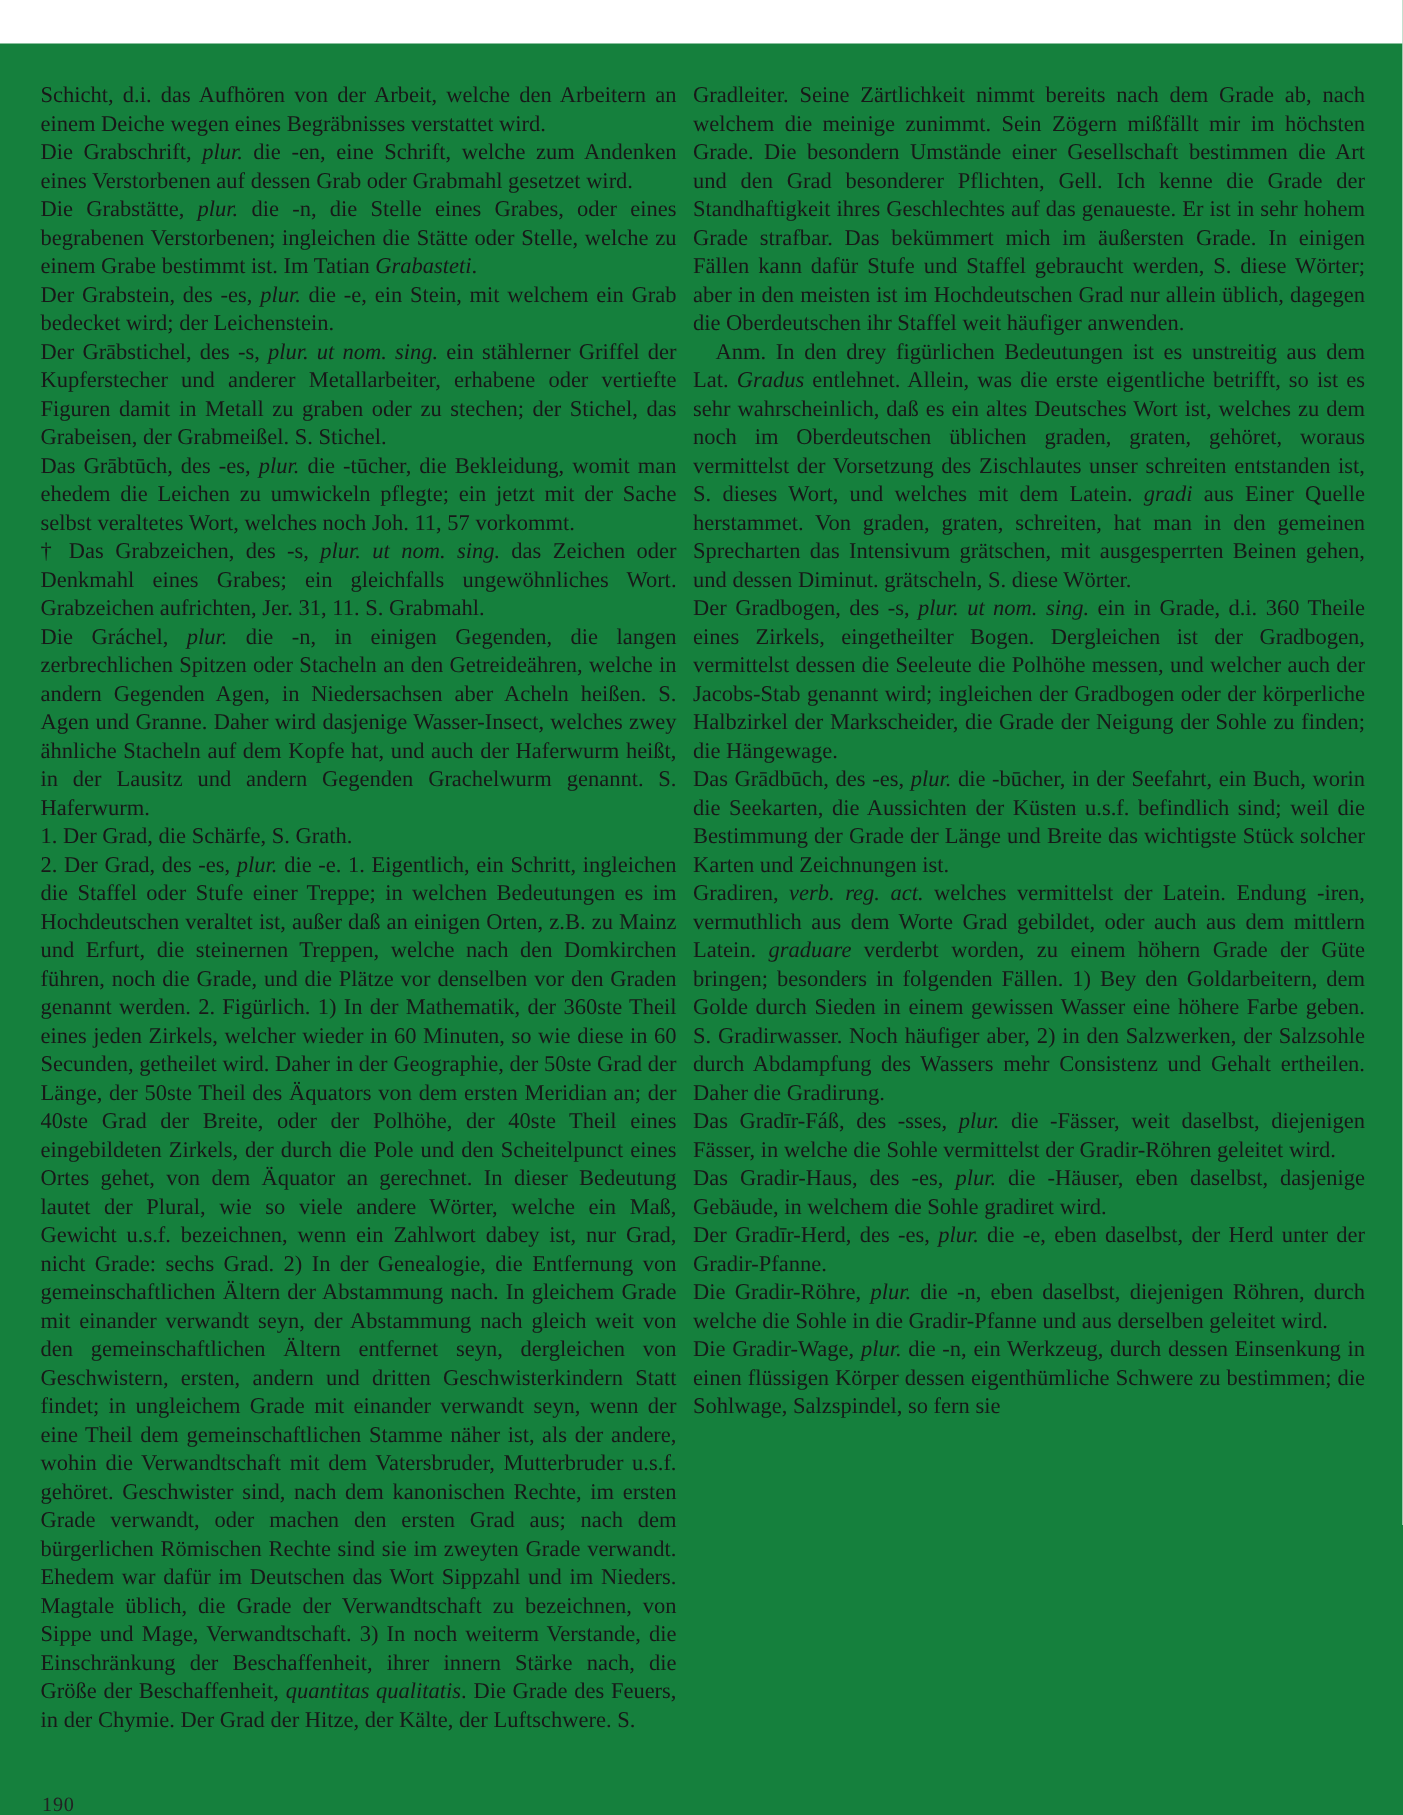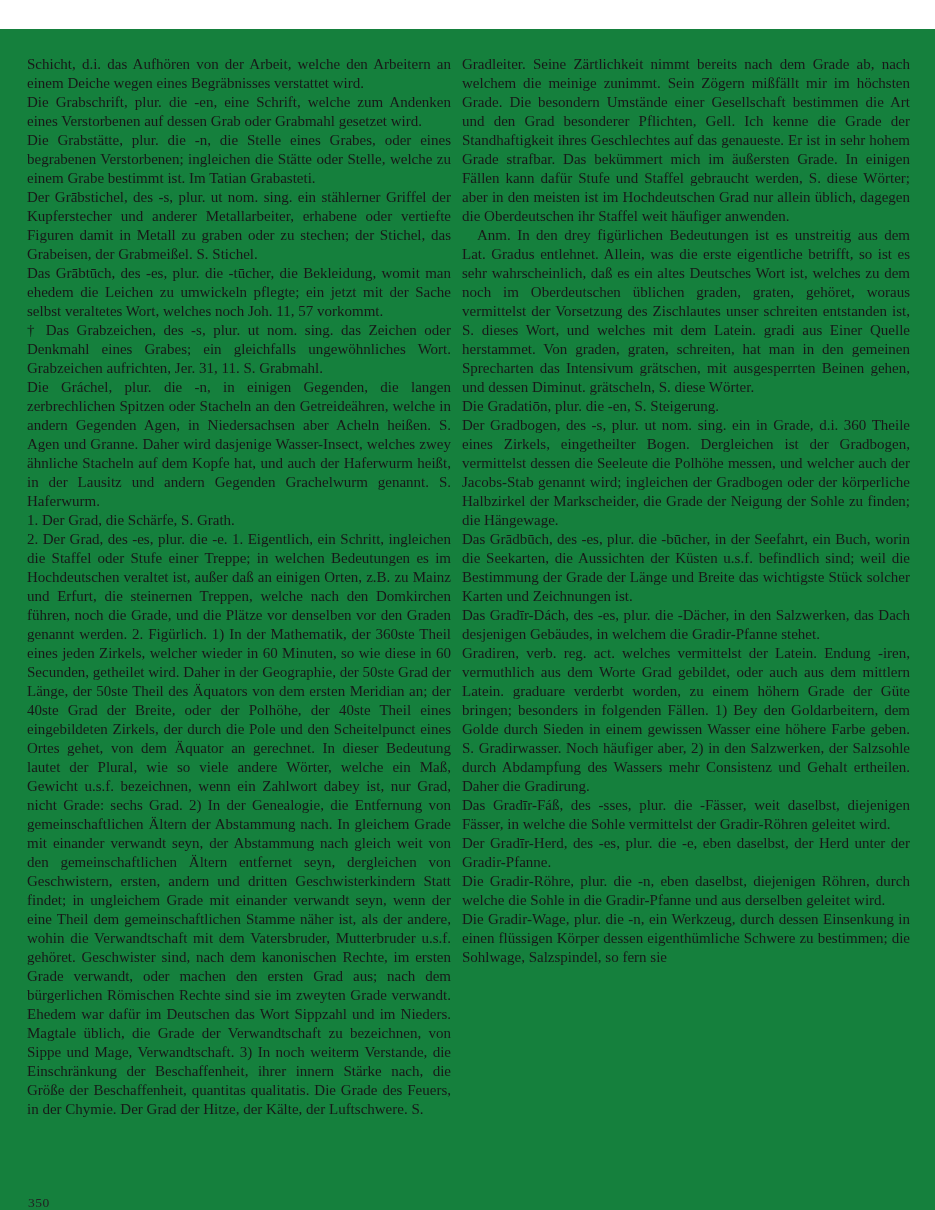--- a/index.html
+++ b/index.html
@@ -34,54 +34,54 @@
   .col-right { width: 448px; }
   p.para {
     margin: 0;
     padding: 0;
   }
   p.para.indent {
     text-indent: 15px;
   }
   .seg        { font-style: normal; font-weight: normal; }
   .seg.bold   { font-weight: normal; }
-  .seg.italic { }
+  .seg.italic { font-style: italic; }
   .page-number {
     position: absolute;
     left: 28px;
     top: 1166px;
     font-size: 13.5px;
     letter-spacing: 0.5px;
     color: #222222;
   }
 </style>
 </head>
 <body>
 
 <div class="page">
   <div class="columns">
     <div class="col col-left" lang="de">
         <p class="para"><span class="seg">Schicht, d.i. das Aufhören von der Arbeit, welche den Arbeitern an einem Deiche wegen eines Begräbnisses verstattet wird.</span></p>
         <p class="para"><span class="seg bold">Die Grabschrift</span><span class="seg">, </span><span class="seg italic">plur.</span><span class="seg"> die -en, eine Schrift, welche zum Andenken eines Verstorbenen auf dessen Grab oder Grabmahl gesetzet wird.</span></p>
         <p class="para"><span class="seg bold">Die Grabstätte</span><span class="seg">, </span><span class="seg italic">plur.</span><span class="seg"> die -n, die Stelle eines Grabes, oder eines begrabenen Verstorbenen; ingleichen die Stätte oder Stelle, welche zu einem Grabe bestimmt ist. Im Tatian </span><span class="seg italic">Grabasteti</span><span class="seg">.</span></p>
+        <p class="para"><span class="seg bold">Der Grabstein</span><span class="seg">, des -es, </span><span class="seg italic">plur.</span><span class="seg"> die -e, ein Stein, mit welchem ein Grab bedecket wird; der Leichenstein.</span></p>
         <p class="para"><span class="seg bold">Der Grābstichel</span><span class="seg">, des -s, </span><span class="seg italic">plur. ut nom. sing.</span><span class="seg"> ein stählerner Griffel der Kupferstecher und anderer Metallarbeiter, erhabene oder vertiefte Figuren damit in Metall zu graben oder zu stechen; der Stichel, das Grabeisen, der Grabmeißel. S. Stichel.</span></p>
         <p class="para"><span class="seg bold">Das Grābtūch</span><span class="seg">, des -es, </span><span class="seg italic">plur.</span><span class="seg"> die -tūcher, die Bekleidung, womit man ehedem die Leichen zu umwickeln pflegte; ein jetzt mit der Sache selbst veraltetes Wort, welches noch Joh. 11, 57 vorkommt.</span></p>
         <p class="para"><span class="seg bold">† Das Grabzeichen</span><span class="seg">, des -s, </span><span class="seg italic">plur. ut nom. sing.</span><span class="seg"> das Zeichen oder Denkmahl eines Grabes; ein gleichfalls ungewöhnliches Wort. Grabzeichen aufrichten, Jer. 31, 11. S. Grabmahl.</span></p>
         <p class="para"><span class="seg bold">Die Gráchel</span><span class="seg">, </span><span class="seg italic">plur.</span><span class="seg"> die -n, in einigen Gegenden, die langen zerbrechlichen Spitzen oder Stacheln an den Getreideähren, welche in andern Gegenden Agen, in Niedersachsen aber Acheln heißen. S. Agen und Granne. Daher wird dasjenige Wasser-Insect, welches zwey ähnliche Stacheln auf dem Kopfe hat, und auch der Haferwurm heißt, in der Lausitz und andern Gegenden Grachelwurm genannt. S. Haferwurm.</span></p>
         <p class="para"><span class="seg bold">1. Der Grad</span><span class="seg">, die Schärfe, S. Grath.</span></p>
         <p class="para"><span class="seg bold">2. Der Grad</span><span class="seg">, des -es, </span><span class="seg italic">plur.</span><span class="seg"> die -e. 1. Eigentlich, ein Schritt, ingleichen die Staffel oder Stufe einer Treppe; in welchen Bedeutungen es im Hochdeutschen veraltet ist, außer daß an einigen Orten, z.B. zu Mainz und Erfurt, die steinernen Treppen, welche nach den Domkirchen führen, noch die Grade, und die Plätze vor denselben vor den Graden genannt werden. 2. Figürlich. 1) In der Mathematik, der 360ste Theil eines jeden Zirkels, welcher wieder in 60 Minuten, so wie diese in 60 Secunden, getheilet wird. Daher in der Geographie, der 50ste Grad der Länge, der 50ste Theil des Äquators von dem ersten Meridian an; der 40ste Grad der Breite, oder der Polhöhe, der 40ste Theil eines eingebildeten Zirkels, der durch die Pole und den Scheitelpunct eines Ortes gehet, von dem Äquator an gerechnet. In dieser Bedeutung lautet der Plural, wie so viele andere Wörter, welche ein Maß, Gewicht u.s.f. bezeichnen, wenn ein Zahlwort dabey ist, nur Grad, nicht Grade: sechs Grad. 2) In der Genealogie, die Entfernung von gemeinschaftlichen Ältern der Abstammung nach. In gleichem Grade mit einander verwandt seyn, der Abstammung nach gleich weit von den gemeinschaftlichen Ältern entfernet seyn, dergleichen von Geschwistern, ersten, andern und dritten Geschwisterkindern Statt findet; in ungleichem Grade mit einander verwandt seyn, wenn der eine Theil dem gemeinschaftlichen Stamme näher ist, als der andere, wohin die Verwandtschaft mit dem Vatersbruder, Mutterbruder u.s.f. gehöret. Geschwister sind, nach dem kanonischen Rechte, im ersten Grade verwandt, oder machen den ersten Grad aus; nach dem bürgerlichen Römischen Rechte sind sie im zweyten Grade verwandt. Ehedem war dafür im Deutschen das Wort Sippzahl und im Nieders. Magtale üblich, die Grade der Verwandtschaft zu bezeichnen, von Sippe und Mage, Verwandtschaft. 3) In noch weiterm Verstande, die Einschränkung der Beschaffenheit, ihrer innern Stärke nach, die Größe der Beschaffenheit, </span><span class="seg italic">quantitas qualitatis</span><span class="seg">. Die Grade des Feuers, in der Chymie. Der Grad der Hitze, der Kälte, der Luftschwere. S.</span></p>
       </div>
     <div class="col col-right" lang="de">
         <p class="para"><span class="seg">Gradleiter. Seine Zärtlichkeit nimmt bereits nach dem Grade ab, nach welchem die meinige zunimmt. Sein Zögern mißfällt mir im höchsten Grade. Die besondern Umstände einer Gesellschaft bestimmen die Art und den Grad besonderer Pflichten, Gell. Ich kenne die Grade der Standhaftigkeit ihres Geschlechtes auf das genaueste. Er ist in sehr hohem Grade strafbar. Das bekümmert mich im äußersten Grade. In einigen Fällen kann dafür Stufe und Staffel gebraucht werden, S. diese Wörter; aber in den meisten ist im Hochdeutschen Grad nur allein üblich, dagegen die Oberdeutschen ihr Staffel weit häufiger anwenden.</span></p>
         <p class="para indent"><span class="seg">Anm. In den drey figürlichen Bedeutungen ist es unstreitig aus dem Lat. </span><span class="seg italic">Gradus</span><span class="seg"> entlehnet. Allein, was die erste eigentliche betrifft, so ist es sehr wahrscheinlich, daß es ein altes Deutsches Wort ist, welches zu dem noch im Oberdeutschen üblichen graden, graten, gehöret, woraus vermittelst der Vorsetzung des Zischlautes unser schreiten entstanden ist, S. dieses Wort, und welches mit dem Latein. </span><span class="seg italic">gradi</span><span class="seg"> aus Einer Quelle herstammet. Von graden, graten, schreiten, hat man in den gemeinen Sprecharten das Intensivum grätschen, mit ausgesperrten Beinen gehen, und dessen Diminut. grätscheln, S. diese Wörter.</span></p>
-        <p class="para"><span class="seg bold">Die Gradatiōn</span><span class="seg">, </span><span class="seg italic">plur.</span><span class="seg"> die -en, S. Steigerung.</span></p>
         <p class="para"><span class="seg bold">Der Gradbogen</span><span class="seg">, des -s, </span><span class="seg italic">plur. ut nom. sing.</span><span class="seg"> ein in Grade, d.i. 360 Theile eines Zirkels, eingetheilter Bogen. Dergleichen ist der Gradbogen, vermittelst dessen die Seeleute die Polhöhe messen, und welcher auch der Jacobs-Stab genannt wird; ingleichen der Gradbogen oder der körperliche Halbzirkel der Markscheider, die Grade der Neigung der Sohle zu finden; die Hängewage.</span></p>
         <p class="para"><span class="seg bold">Das Grādbūch</span><span class="seg">, des -es, </span><span class="seg italic">plur.</span><span class="seg"> die -būcher, in der Seefahrt, ein Buch, worin die Seekarten, die Aussichten der Küsten u.s.f. befindlich sind; weil die Bestimmung der Grade der Länge und Breite das wichtigste Stück solcher Karten und Zeichnungen ist.</span></p>
-        <p class="para"><span class="seg bold">Das Gradīr-Dách</span><span class="seg">, des -es, </span><span class="seg italic">plur.</span><span class="seg"> die -Dächer, in den Salzwerken, das Dach desjenigen Gebäudes, in welchem die Gradir-Pfanne stehet.</span></p>
         <p class="para"><span class="seg bold">Gradiren</span><span class="seg">, </span><span class="seg italic">verb. reg. act.</span><span class="seg"> welches vermittelst der Latein. Endung -iren, vermuthlich aus dem Worte Grad gebildet, oder auch aus dem mittlern Latein. </span><span class="seg italic">graduare</span><span class="seg"> verderbt worden, zu einem höhern Grade der Güte bringen; besonders in folgenden Fällen. 1) Bey den Goldarbeitern, dem Golde durch Sieden in einem gewissen Wasser eine höhere Farbe geben. S. Gradirwasser. Noch häufiger aber, 2) in den Salzwerken, der Salzsohle durch Abdampfung des Wassers mehr Consistenz und Gehalt ertheilen. Daher die Gradirung.</span></p>
         <p class="para"><span class="seg bold">Das Gradīr-Fáß</span><span class="seg">, des -sses, </span><span class="seg italic">plur.</span><span class="seg"> die -Fässer, weit daselbst, diejenigen Fässer, in welche die Sohle vermittelst der Gradir-Röhren geleitet wird.</span></p>
+        <p class="para"><span class="seg bold">Das Gradir-Haus</span><span class="seg">, des -es, </span><span class="seg italic">plur.</span><span class="seg"> die -Häuser, eben daselbst, dasjenige Gebäude, in welchem die Sohle gradiret wird.</span></p>
         <p class="para"><span class="seg bold">Der Gradīr-Herd</span><span class="seg">, des -es, </span><span class="seg italic">plur.</span><span class="seg"> die -e, eben daselbst, der Herd unter der Gradir-Pfanne.</span></p>
         <p class="para"><span class="seg bold">Die Gradir-Röhre</span><span class="seg">, </span><span class="seg italic">plur.</span><span class="seg"> die -n, eben daselbst, diejenigen Röhren, durch welche die Sohle in die Gradir-Pfanne und aus derselben geleitet wird.</span></p>
         <p class="para"><span class="seg bold">Die Gradir-Wage</span><span class="seg">, </span><span class="seg italic">plur.</span><span class="seg"> die -n, ein Werkzeug, durch dessen Einsenkung in einen flüssigen Körper dessen eigenthümliche Schwere zu bestimmen; die Sohlwage, Salzspindel, so fern sie</span></p>
       </div>
   </div>
-  <div class="page-number">350</div>
+  <div class="page-number">190</div>
 </div>
 
 </body></html>

